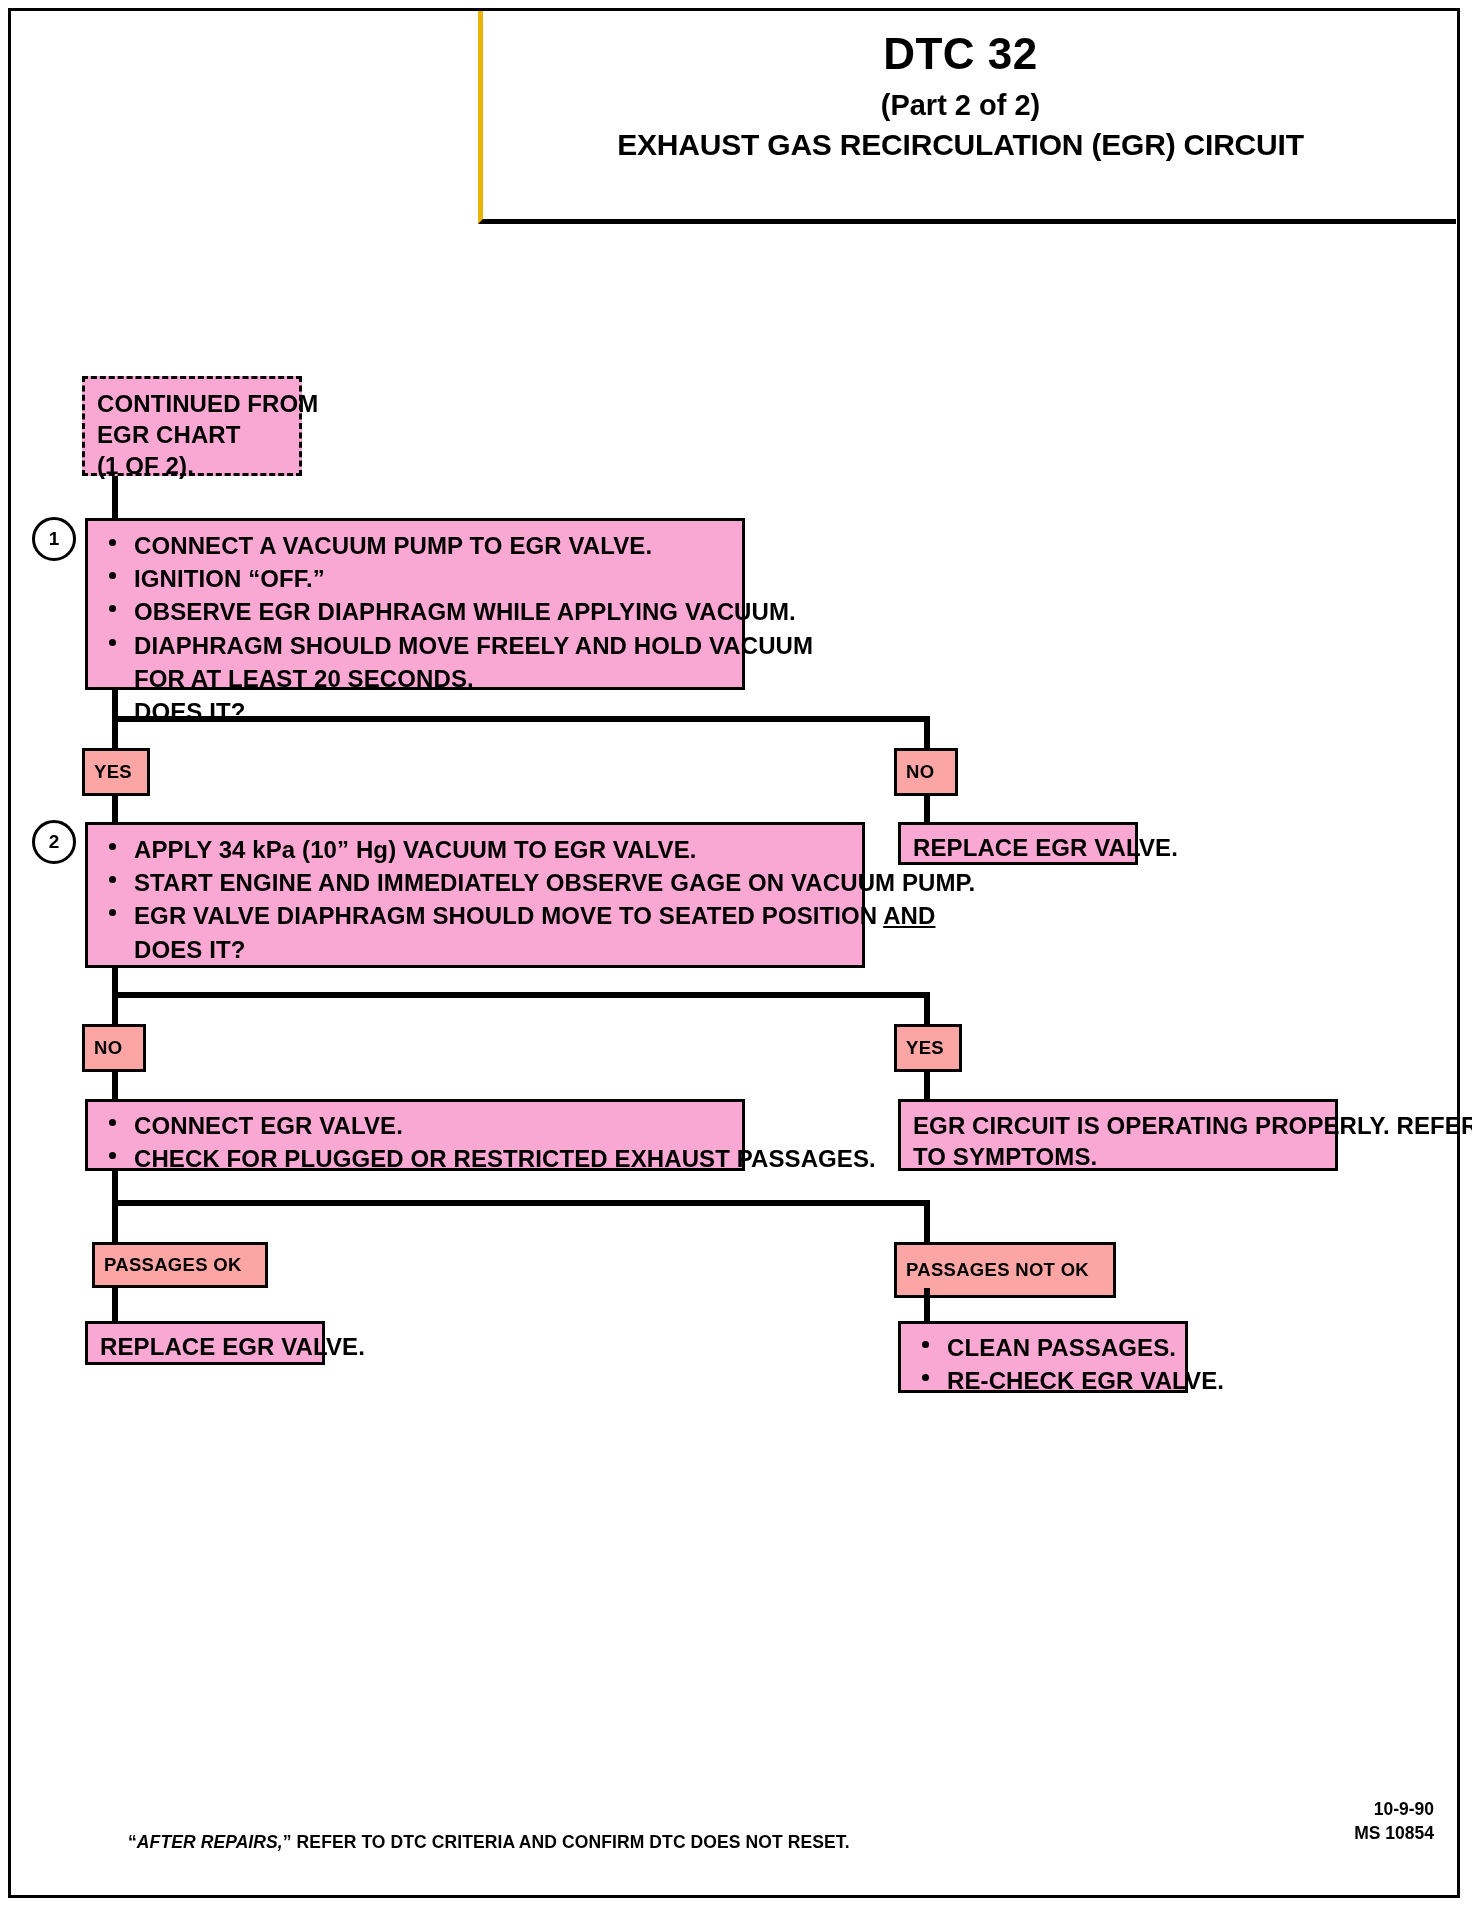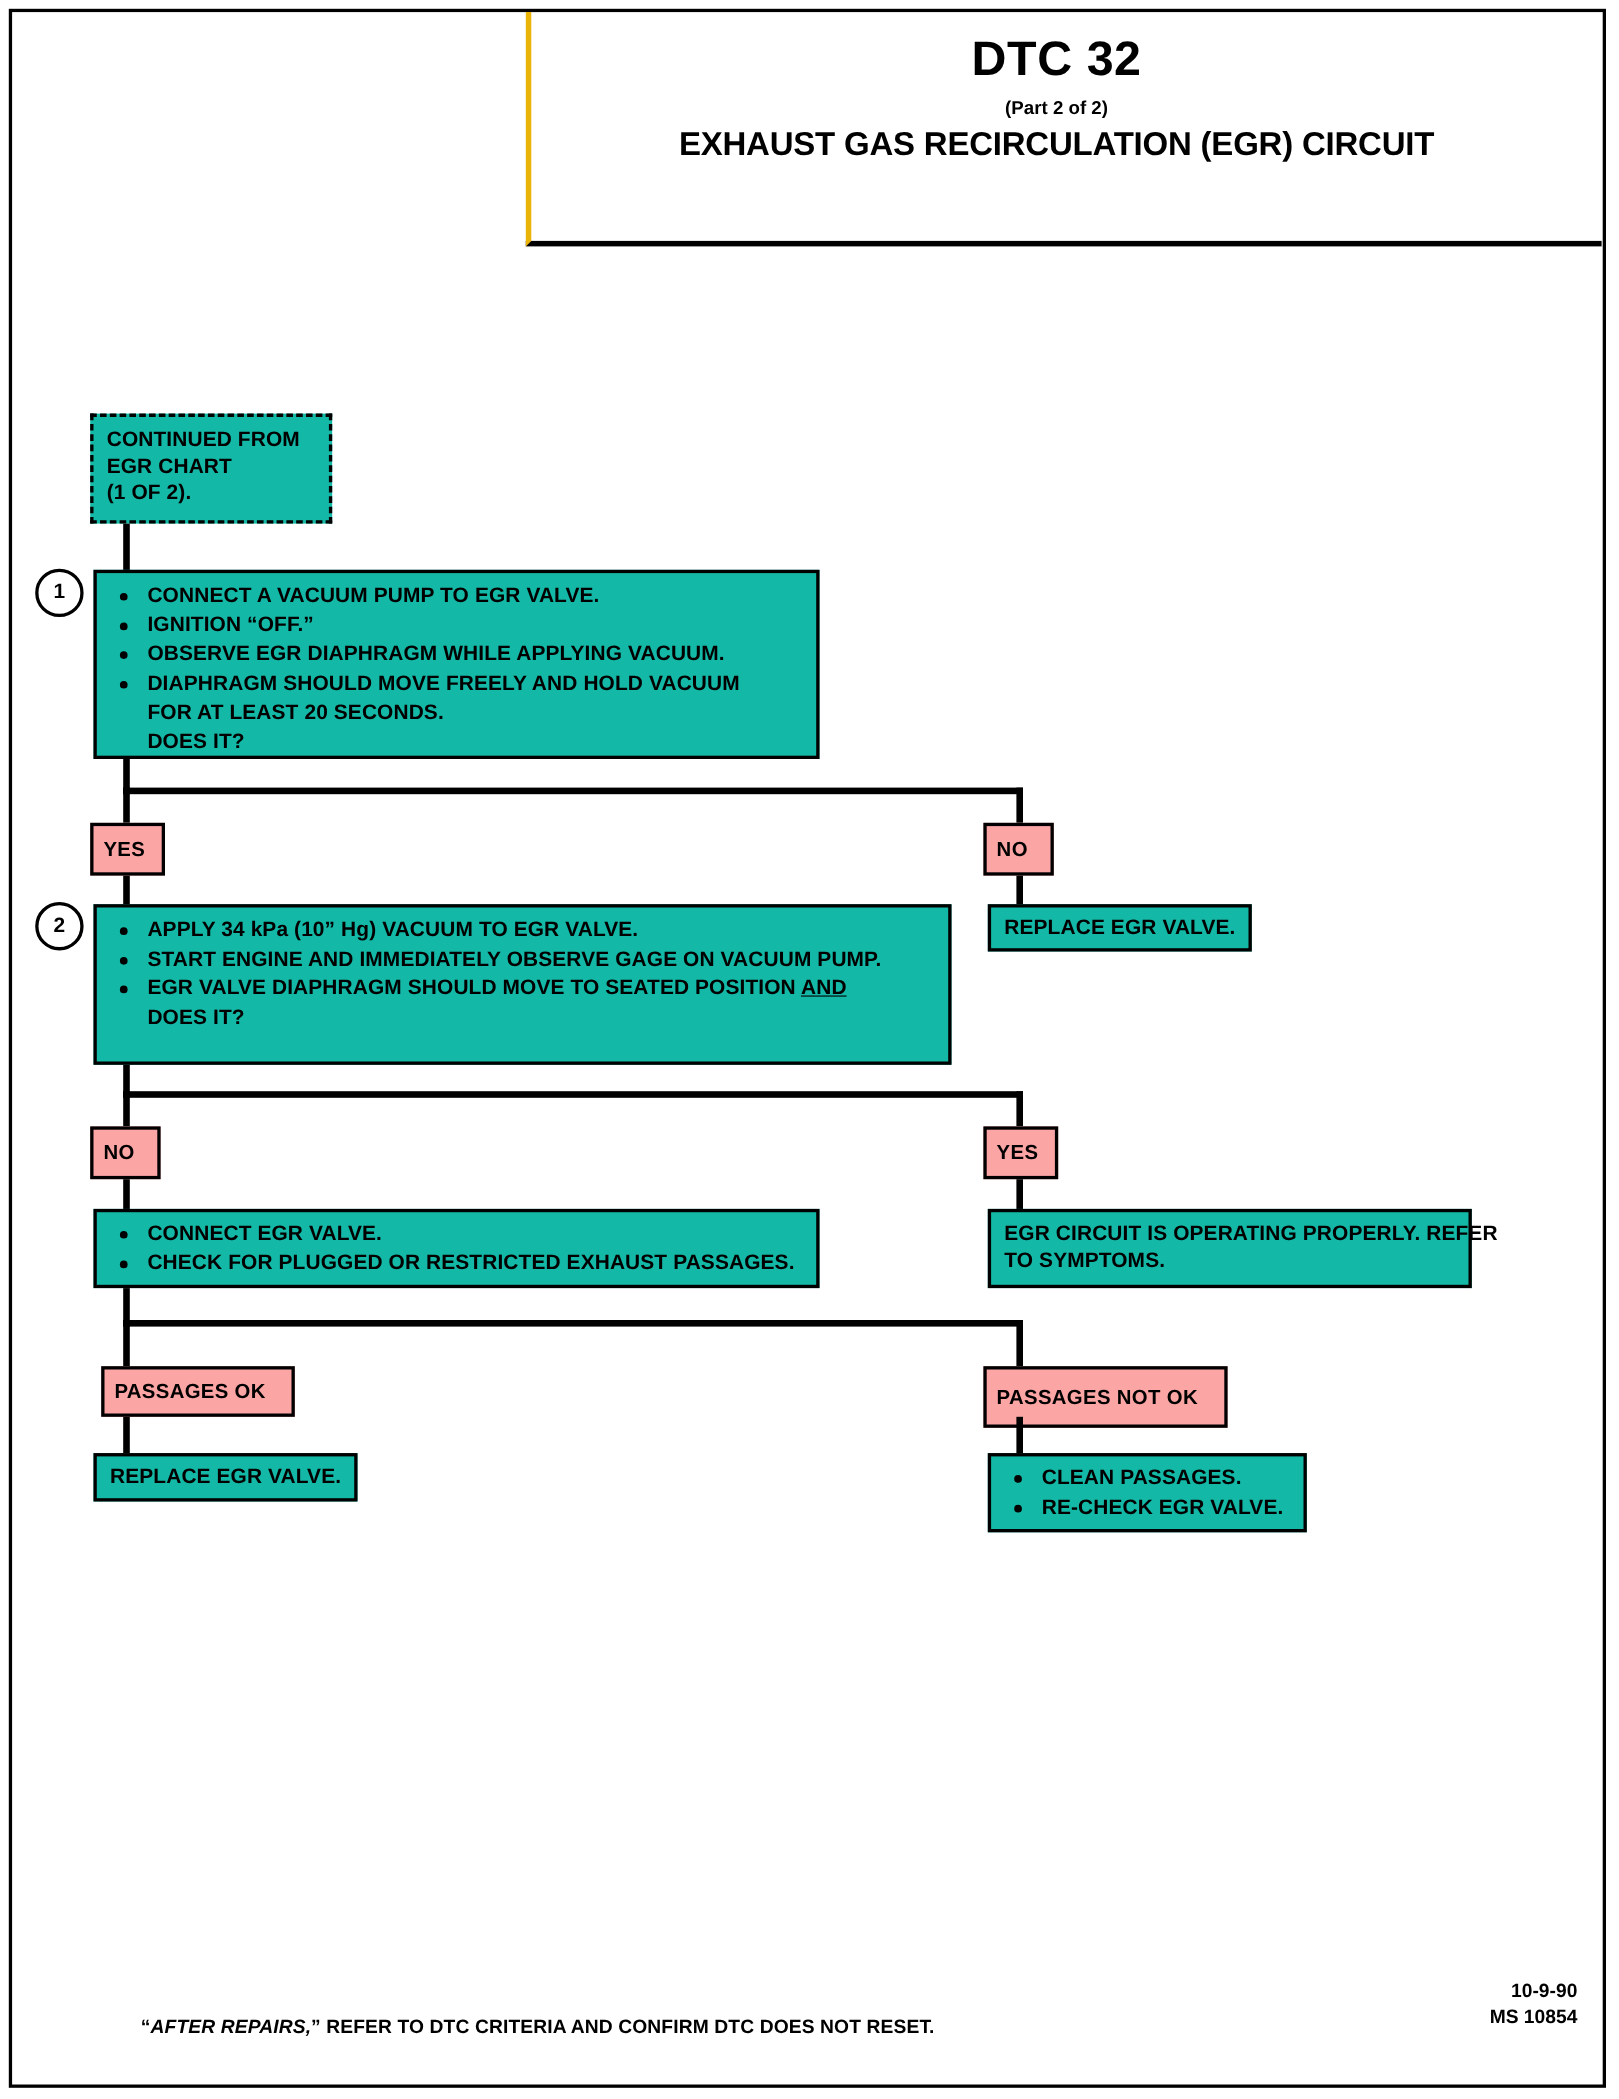--- a/index.html
+++ b/index.html
@@ -46,40 +46,40 @@
     text-align: center;
   }
   #dtc-title {
     font-size: 44px;
     font-weight: bold;
     letter-spacing: 0.5px;
     line-height: 1.05;
     margin: 6px 0 0 0;
   }
   #part-label {
-    font-size: 17px;
+    font-size: 29px;
     font-weight: bold;
     margin-top: 13px;
     line-height: 1.1;
   }
   #chart-subject {
     font-size: 30px;
     font-weight: bold;
     margin-top: 6px;
     line-height: 1.1;
     letter-spacing: -0.2px;
   }
 
   
   .node {
     position: absolute;
     box-sizing: border-box;
     border: 3px solid #000;
-    background: #14b8a6;
-    font-size: 19px;
+    background: #f9a8d4;
+    font-size: 24px;
     font-weight: bold;
     letter-spacing: 0.1px;
     line-height: 1.30;
   }
   .node.dashed {
     border: 3px dashed #000;
   }
   .node .pad {
     padding: 9px 10px 9px 12px;
   }

